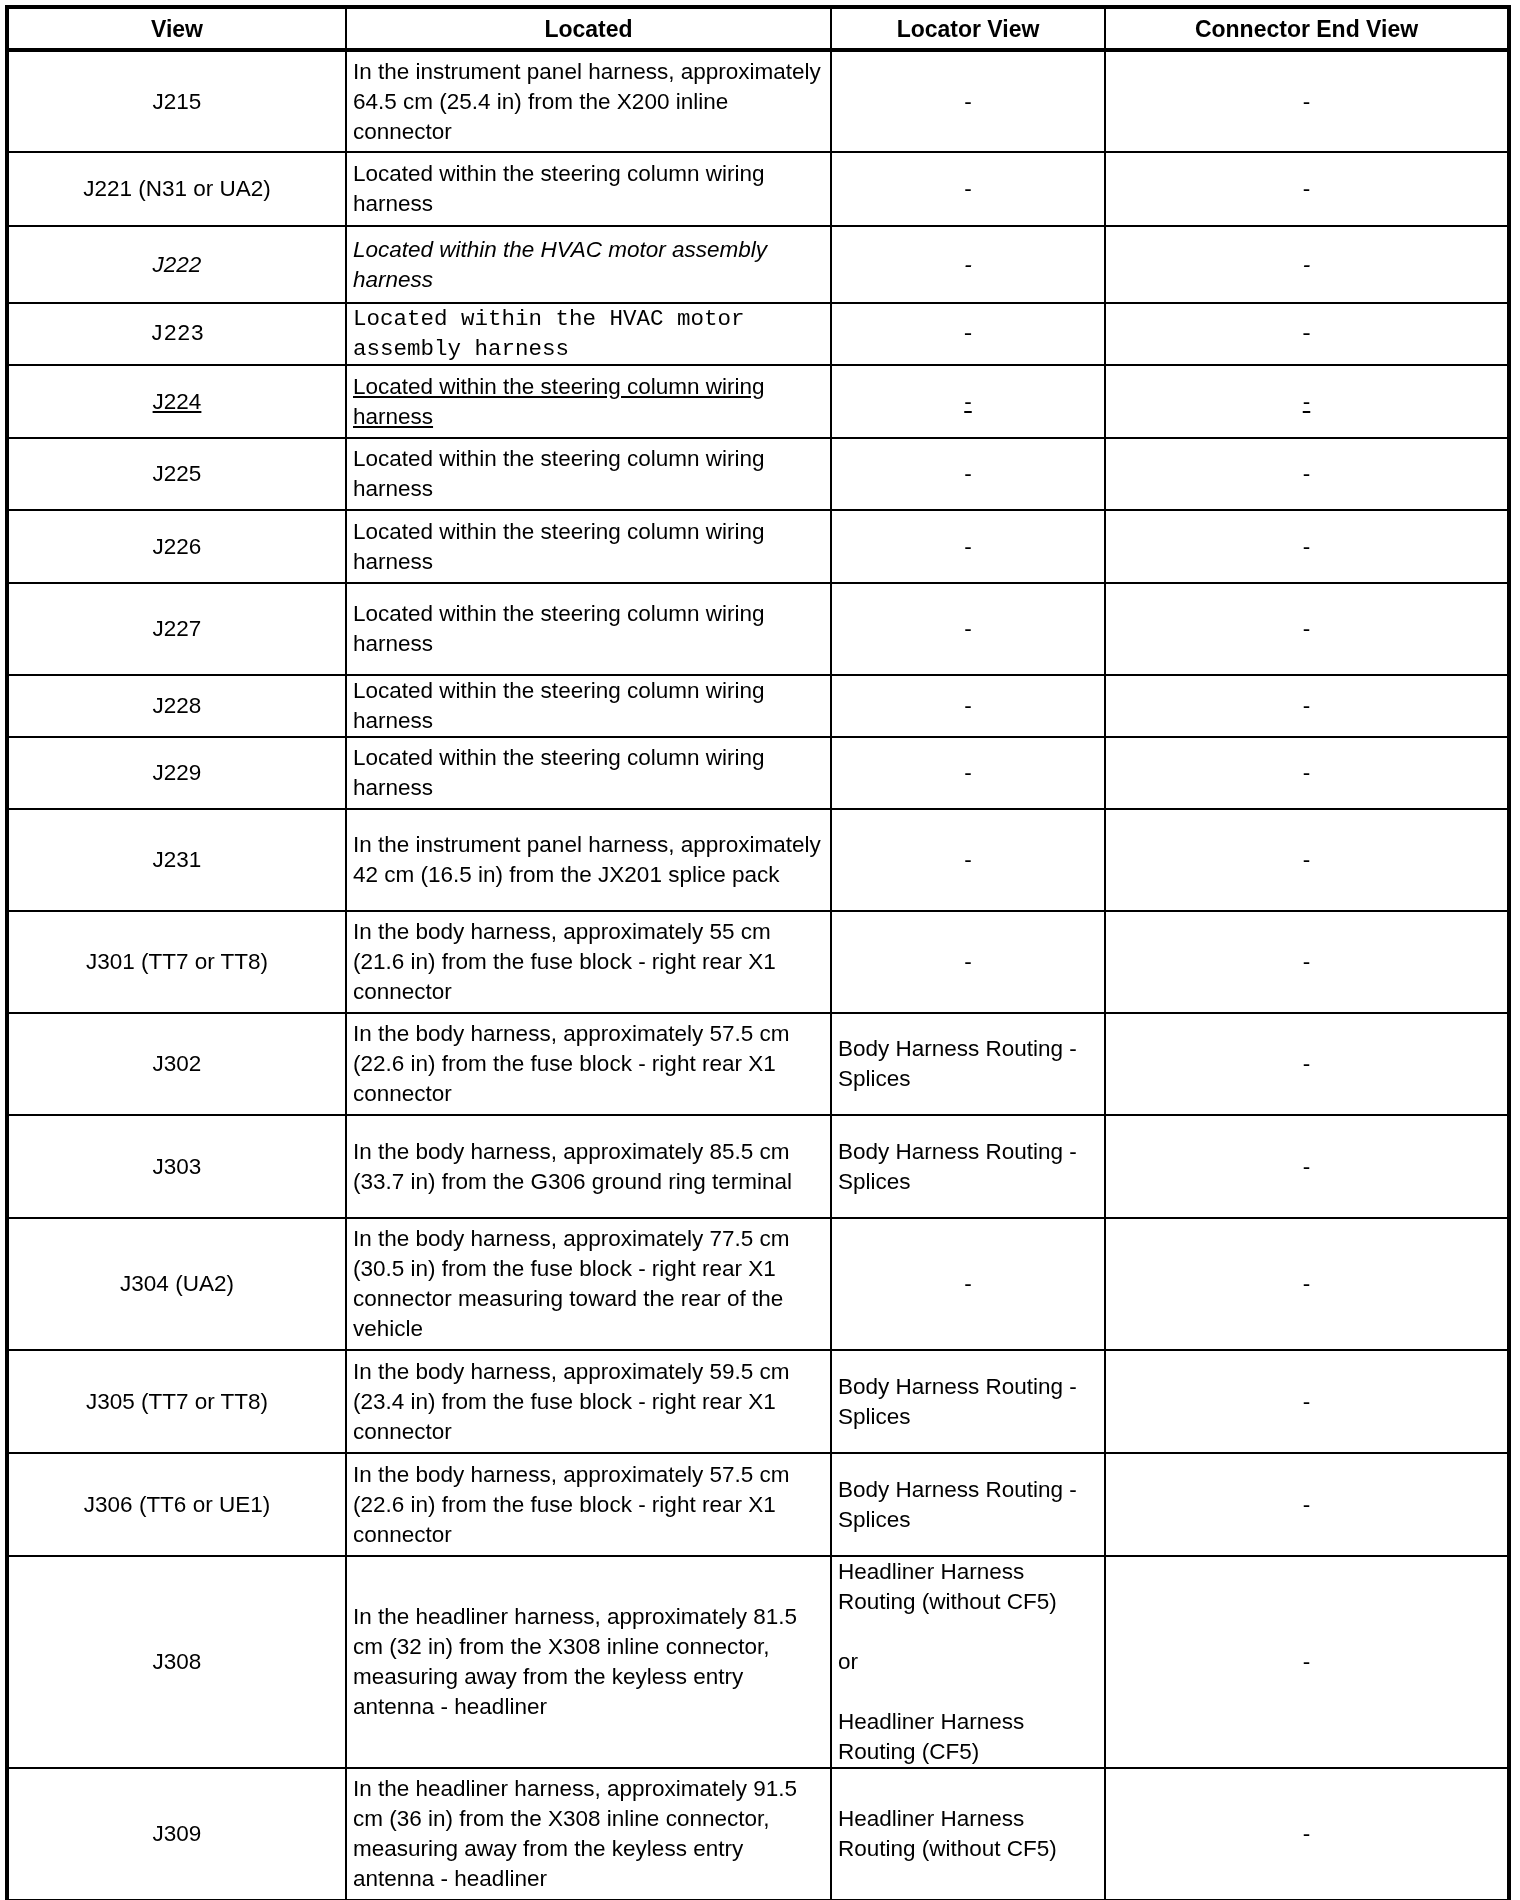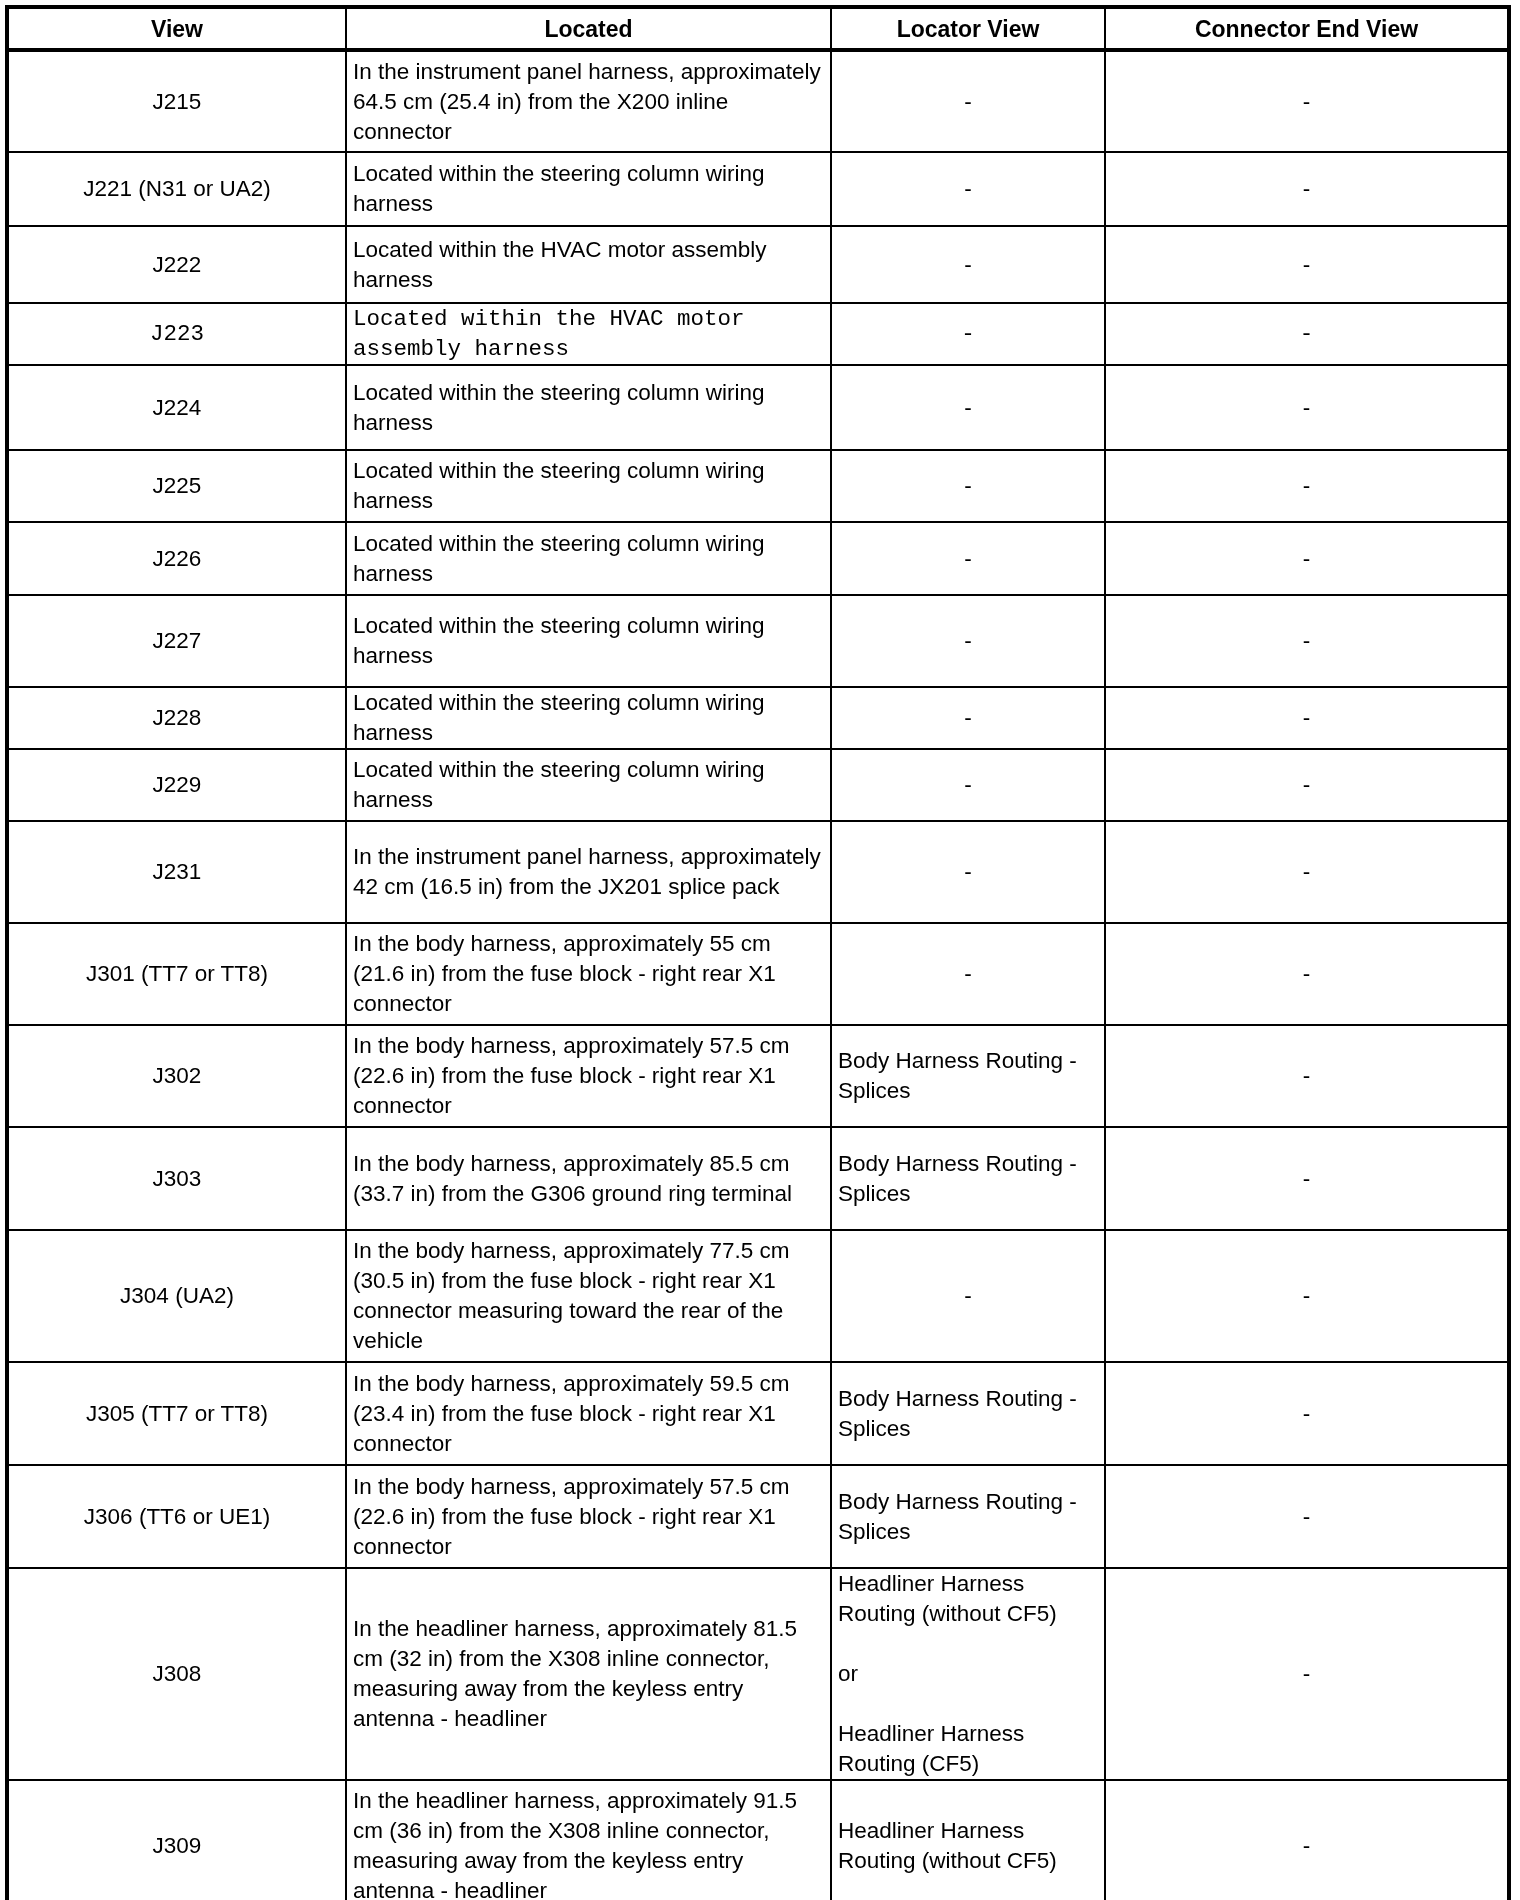--- a/index.html
+++ b/index.html
@@ -66,37 +66,37 @@
         <td class="cev">-</td>
       </tr>
       <tr style="height: 74px;">
         <td class="name">J221 (N31 or UA2)</td>
         <td class="loc">Located within the steering column wiring harness</td>
         <td class="locator dash">
           <span class="para">-</span>
         </td>
         <td class="cev">-</td>
       </tr>
-      <tr style="height: 77px;">
+      <tr style="height: 77px; font-style: italic;">
         <td class="name">J222</td>
         <td class="loc">Located within the HVAC motor assembly harness</td>
         <td class="locator dash">
           <span class="para">-</span>
         </td>
         <td class="cev">-</td>
       </tr>
       <tr style="height: 56px; font-family: Liberation Mono, monospace;">
         <td class="name">J223</td>
         <td class="loc">Located within the HVAC motor assembly harness</td>
         <td class="locator dash">
           <span class="para">-</span>
         </td>
         <td class="cev">-</td>
       </tr>
-      <tr style="height: 85px;">
+      <tr style="height: 73px; text-decoration: underline;">
         <td class="name">J224</td>
         <td class="loc">Located within the steering column wiring harness</td>
         <td class="locator dash">
           <span class="para">-</span>
         </td>
         <td class="cev">-</td>
       </tr>
       <tr style="height: 72px;">
         <td class="name">J225</td>
         <td class="loc">Located within the steering column wiring harness</td>

